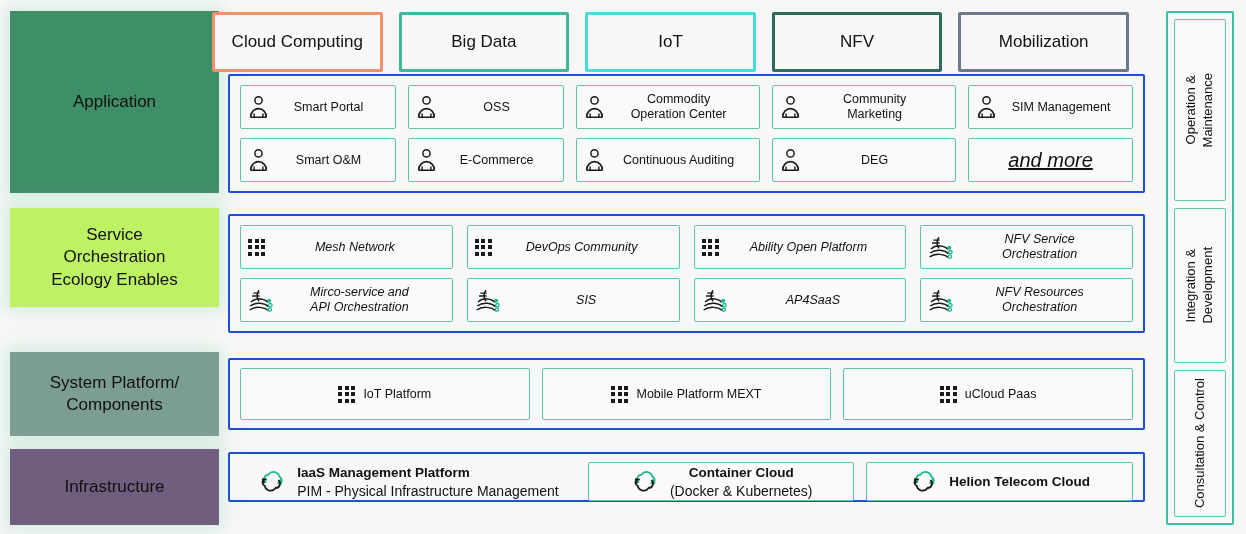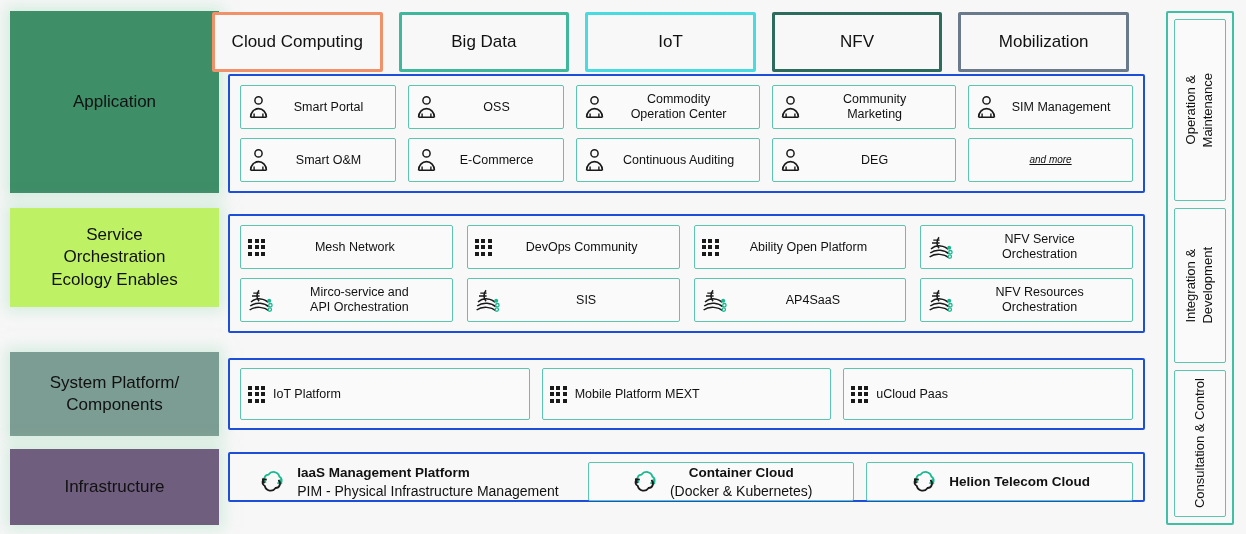--- a/index.html
+++ b/index.html
@@ -85,42 +85,43 @@
     background: #fafafa;
     border: 1px solid #5cc5ae;
     border-radius: 2px;
     padding: 0 7px;
     font-size: 12.5px;
     color: #111;
     overflow: hidden;
   }
   .item .ico { flex: 0 0 auto; display: flex; align-items: center; justify-content: center; }
   .item .txt { flex: 1; text-align: center; line-height: 1.2; }
-  .item.nomark .txt { text-align: center; font-style: italic; text-decoration: underline; font-size: 10px; }
+  .item.nomark .txt { text-align: center; font-style: italic; text-decoration: underline; font-size: 20px; }
 
   
   .soe-band { top: 214px; height: 119px; padding: 9px 10px; }
   .soe-grid {
     height: 100%;
     display: grid;
     grid-template-columns: 1fr 1fr 1fr 1fr;
     grid-template-rows: 1fr 1fr;
     gap: 9px 14px;
+    font-style: italic;
   }
 
   
   .spc-band { top: 358px; height: 72px; padding: 8px 10px; }
   .spc-grid {
     height: 100%;
     display: grid;
     grid-template-columns: 1fr 1fr 1fr;
     gap: 0 12px;
   }
   .spc-grid .item .txt { text-align: left; padding-left: 8px; flex: 0 0 auto; }
-  .spc-grid .item { }
+  .spc-grid .item { justify-content: center; }
 
   
   .inf-band { top: 452px; height: 50px; padding: 8px 10px; }
   .inf-grid {
     height: 100%;
     display: grid;
     grid-template-columns: 1.26fr 1fr 1fr;
     gap: 0 12px;
   }
   .inf-item {

